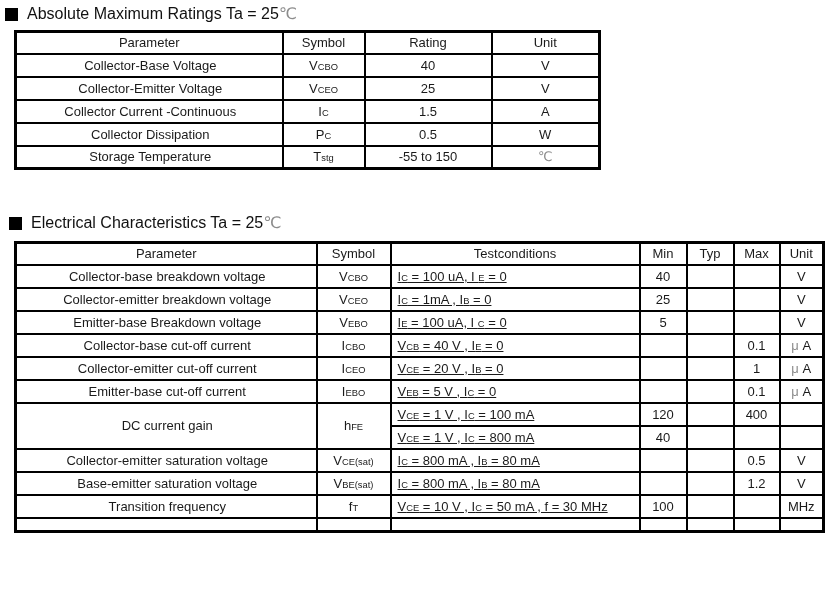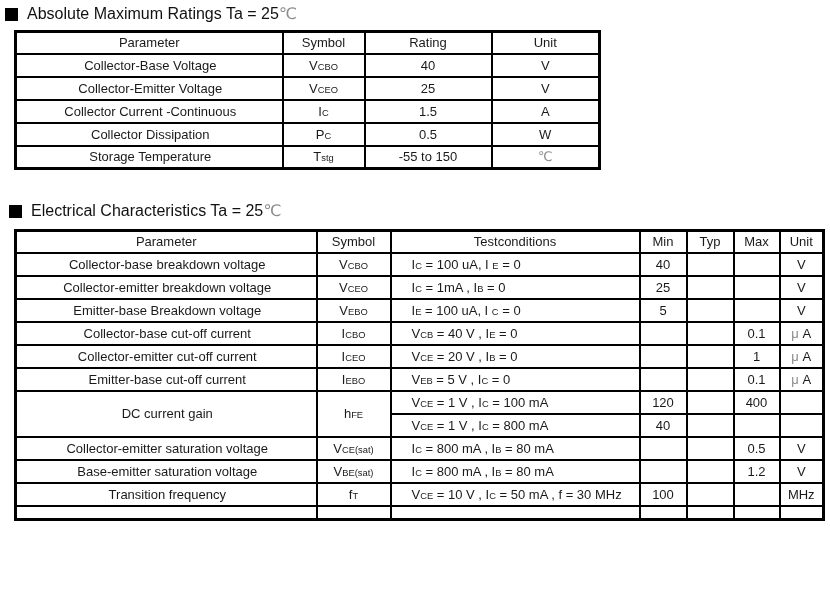--- a/index.html
+++ b/index.html
@@ -28,25 +28,25 @@
   }
   .ds-table th,.ds-table td{
     border:2px solid var(--border);
     font-size:13px;font-weight:400;
     height:23px;padding:0 4px;
     text-align:center;vertical-align:middle;
     white-space:nowrap;overflow:hidden;
   }
   .ds-table th{height:22px;}
   td.left,th.left{text-align:center;padding-left:6px;}
-  td.cond{text-align:left;padding-left:20px;}
+  td.cond{text-align:left;padding-left:6px;text-decoration:underline;}
   .sub{font-size:72%;}
   .lt{color:var(--light);}
   tr.partial td{height:14px;border-bottom:none;}
-  #sec-elec{margin-top:31px;}
+  #sec-elec{margin-top:43px;}
   #sec-elec .section-title{margin-bottom:8px;margin-left:5px;}
   #sec-abs .section-title{margin-bottom:6px;}
 </style>
 </head>
 <body>
 
 <div class="page">
 
   <div class="section" id="sec-abs">
     <div class="section-title">

